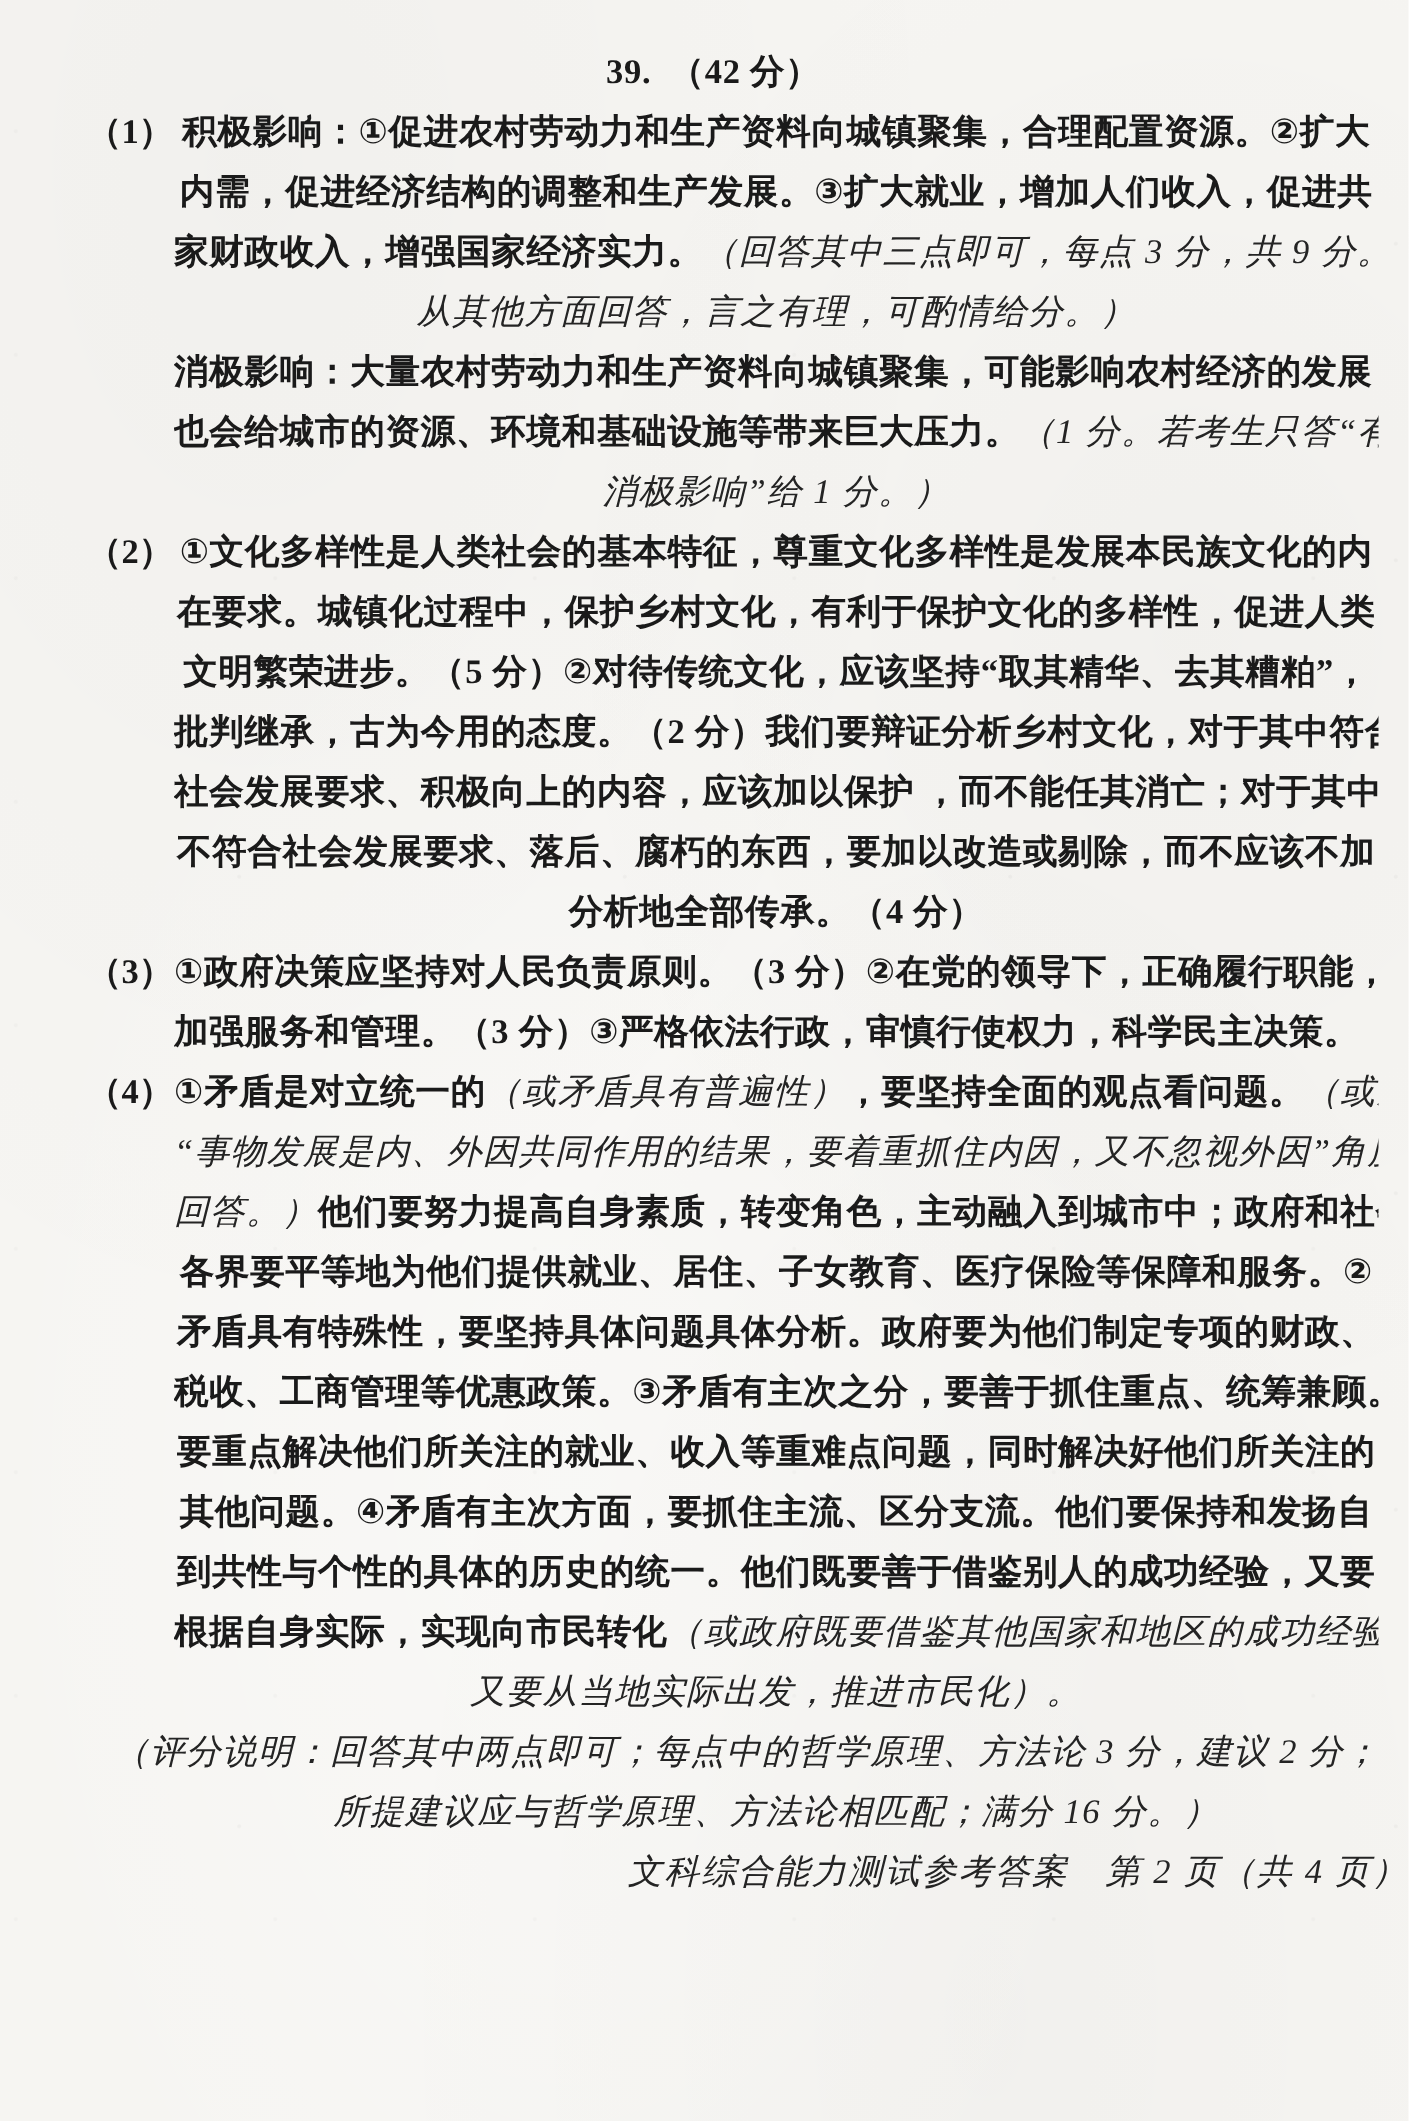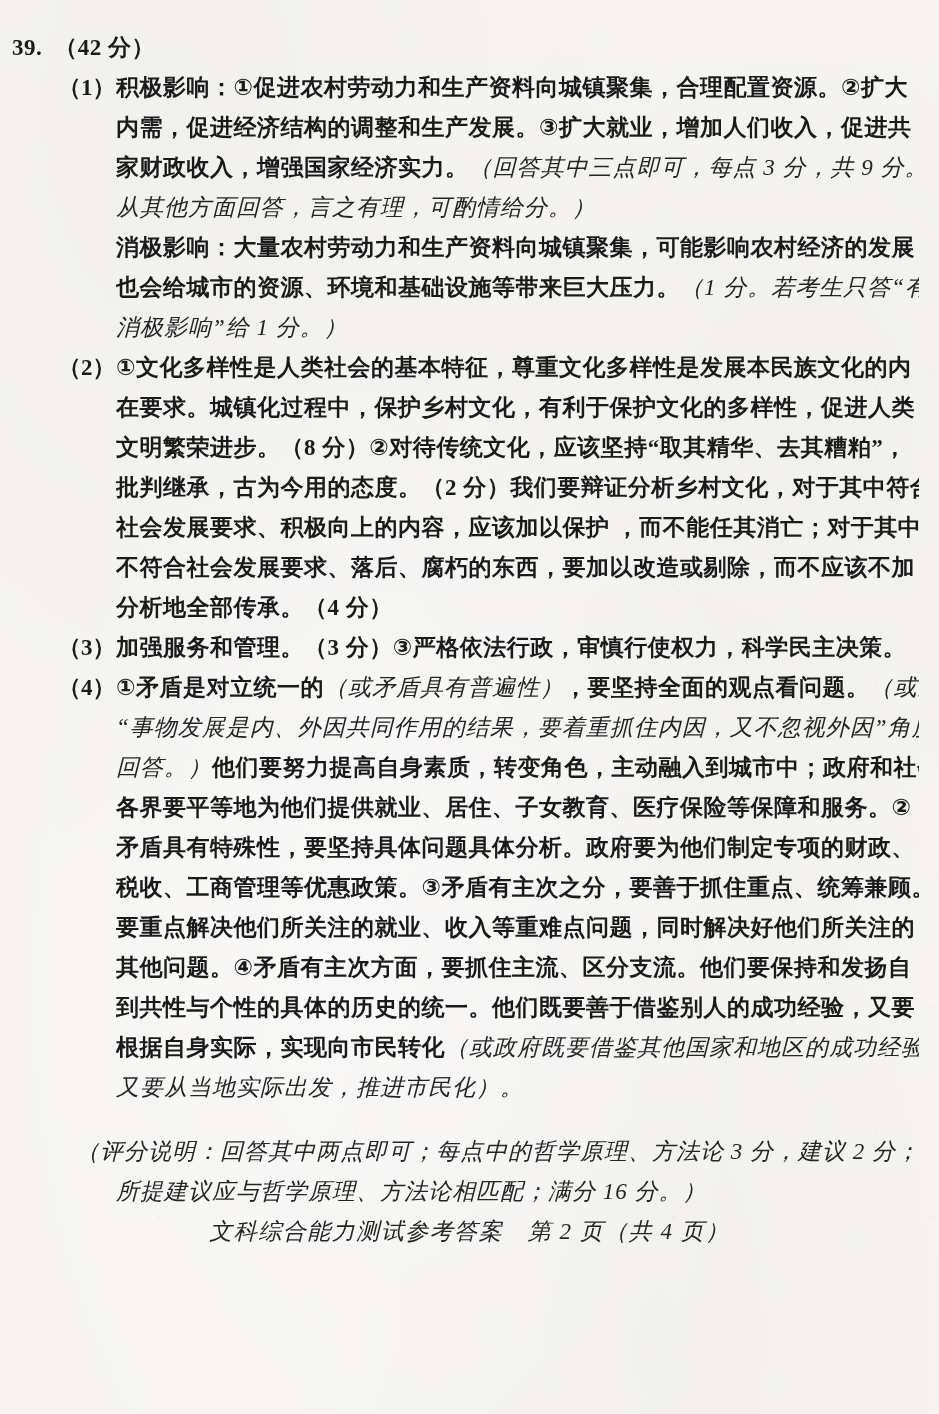--- a/index.html
+++ b/index.html
@@ -37,37 +37,38 @@
   .content{
     position:absolute; top:28px; left:0; width:100%;
   }
   .line{
     line-height:40px;
     font-size:23px;
     letter-spacing:0.5px;
     white-space:nowrap;
     overflow:hidden;
     font-weight:600;
+    text-align:center;
   }
   .heading{ padding-left:12px; }
   .heading .qscore{ margin-left:12px; }
   .section{ position:relative; padding-left:116px; padding-right:20px; }
   .section-label{
     position:absolute; left:58px; top:0;
     line-height:40px; font-size:23px; font-weight:600;
   }
   .kai{
     font-style:italic;
     font-weight:400;
     color:var(--note-ink);
     letter-spacing:1px;
   }
-  .hang{ margin-left:-40px;margin-top:24px; }
+  .hang{ margin-left:-40px; }
   .footer{
-    text-align:center;
+    text-align:right;
     letter-spacing:1.5px;
   }
 </style>
 </head>
 <body>
 
 <div class="page">
   <div class="content">
 
     <div class="line heading">
@@ -82,28 +83,29 @@
           <div class="line"><span>家财政收入，增强国家经济实力。</span><span class="kai">（回答其中三点即可，每点 3 分，共 9 分。若</span></div>
           <div class="line"><span class="kai">从其他方面回答，言之有理，可酌情给分。）</span></div>
           <div class="line"><span>消极影响：大量农村劳动力和生产资料向城镇聚集，可能影响农村经济的发展，</span></div>
           <div class="line"><span>也会给城市的资源、环境和基础设施等带来巨大压力。</span><span class="kai">（1 分。若考生只答“有</span></div>
           <div class="line"><span class="kai">消极影响”给 1 分。）</span></div>
         </div>
         <div class="section">
           <span class="section-label">（2）</span>
           <div class="line"><span>①文化多样性是人类社会的基本特征，尊重文化多样性是发展本民族文化的内</span></div>
           <div class="line"><span>在要求。城镇化过程中，保护乡村文化，有利于保护文化的多样性，促进人类</span></div>
-          <div class="line"><span>文明繁荣进步。（8 分）②对待传统文化，应该坚持“取其精华、去其糟粕”，</span></div>
+          <div class="line"><span>文明繁荣进步。（5 分）②对待传统文化，应该坚持“取其精华、去其糟粕”，</span></div>
           <div class="line"><span>批判继承，古为今用的态度。（2 分）我们要辩证分析乡村文化，对于其中符合</span></div>
           <div class="line"><span>社会发展要求、积极向上的内容，应该加以保护 ，而不能任其消亡；对于其中</span></div>
           <div class="line"><span>不符合社会发展要求、落后、腐朽的东西，要加以改造或剔除，而不应该不加</span></div>
           <div class="line"><span>分析地全部传承。（4 分）</span></div>
         </div>
         <div class="section">
           <span class="section-label">（3）</span>
+          <div class="line"><span>①政府决策应坚持对人民负责原则。（3 分）②在党的领导下，正确履行职能，</span></div>
           <div class="line"><span>加强服务和管理。（3 分）③严格依法行政，审慎行使权力，科学民主决策。（3</span></div>
         </div>
         <div class="section">
           <span class="section-label">（4）</span>
           <div class="line"><span>①矛盾是对立统一的</span><span class="kai">（或矛盾具有普遍性）</span><span>，要坚持全面的观点看问题。</span><span class="kai">（或从</span></div>
           <div class="line"><span class="kai">“事物发展是内、外因共同作用的结果，要着重抓住内因，又不忽视外因”角度</span></div>
           <div class="line"><span class="kai">回答。）</span><span>他们要努力提高自身素质，转变角色，主动融入到城市中；政府和社会</span></div>
           <div class="line"><span>各界要平等地为他们提供就业、居住、子女教育、医疗保险等保障和服务。②</span></div>
           <div class="line"><span>矛盾具有特殊性，要坚持具体问题具体分析。政府要为他们制定专项的财政、</span></div>
           <div class="line"><span>税收、工商管理等优惠政策。③矛盾有主次之分，要善于抓住重点、统筹兼顾。</span></div>

